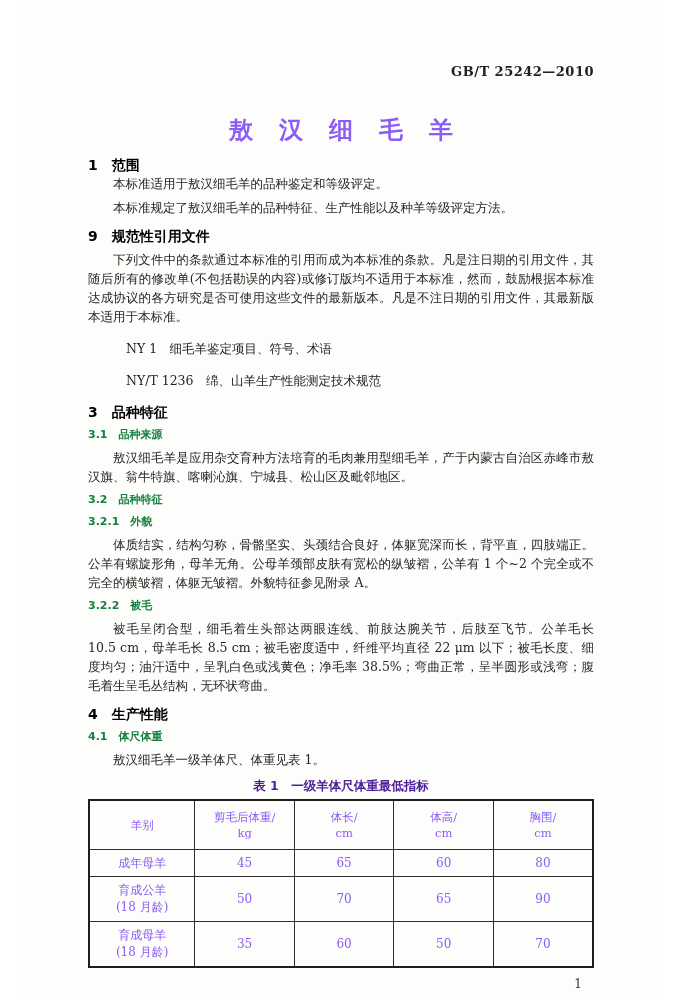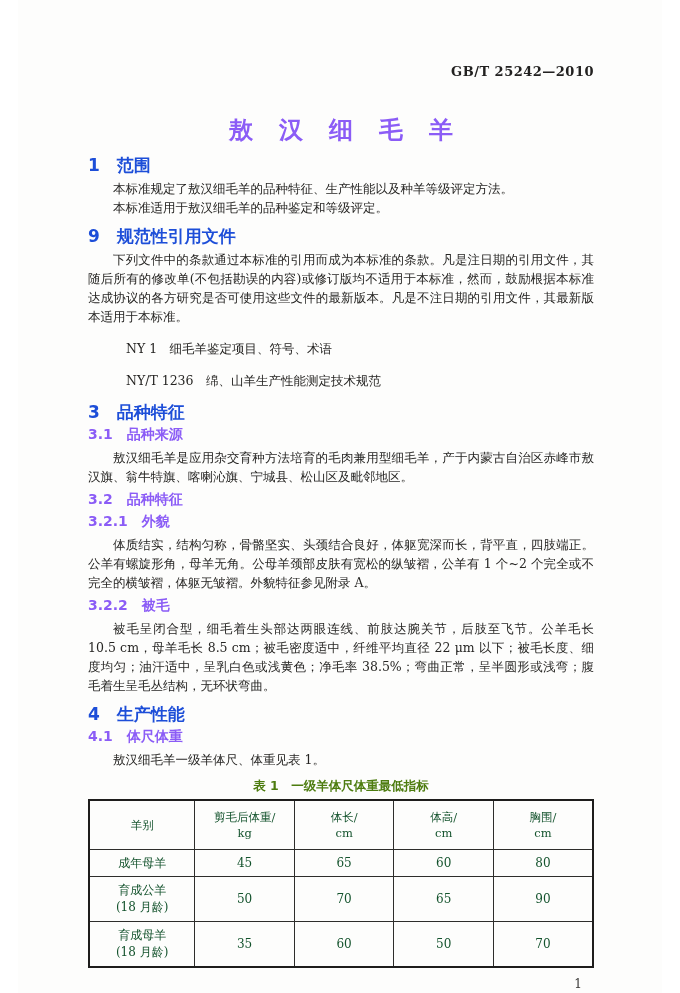--- a/index.html
+++ b/index.html
@@ -32,31 +32,31 @@
     text-align: center;
     font-size: 24px;
     font-weight: bold;
     line-height: 32px;
     letter-spacing: 26px;
     text-indent: 26px;
     color: #8b5cf6;
   }
   h2.sec {
     margin: 10px 0 0 0;
-    font-size: 17px;
+    font-size: 14px;
     font-weight: bold;
     line-height: 18px;
-    color: #1d4ed8;
+    color: #000000;
   }
   h3.sub {
     margin: 5px 0 0 0;
-    font-size: 14px;
+    font-size: 11px;
     font-weight: bold;
     line-height: 17px;
-    color: #8b5cf6;
+    color: #15803d;
   }
   p.body {
     margin: 5px 0 0 0;
     font-size: 12.5px;
     line-height: 19px;
     text-align: justify;
     text-indent: 2em;
     font-family: "DejaVu Serif", "Liberation Serif", serif;
     color: #262523;
   }
@@ -71,30 +71,30 @@
   }
   .mt-title-gap { margin-top: 40px; }
   .mt-sec-gap   { margin-top: 12px; }
   .mt-par-gap   { margin-top: 8px; }
   .caption {
     margin: 8px 0 0 0;
     text-align: center;
     font-size: 12.5px;
     font-weight: bold;
     line-height: 17px;
-    color: #4d7c0f;
+    color: #4c1d95;
   }
   table.t1 {
     margin-top: 5px;
     width: 100%;
     border-collapse: collapse;
     border: 2px solid #1e1d1c;
     font-size: 12px;
     font-family: "DejaVu Serif", "Liberation Serif", serif;
-    color: #14532d;
+    color: #8b5cf6;
     padding-left: 35px;
   }
   .t1 th, .t1 td {
     border: 1px solid #2e2d2b;
     text-align: center;
     vertical-align: middle;
     font-weight: normal;
     padding: 2px 4px;
   }
   .t1 thead th {
@@ -119,22 +119,22 @@
 </head>
 <body>
 
 <div class="page">
 
   <div class="doc-number">GB/T 25242—2010</div>
 
   <h1 class="doc-title">敖汉细毛羊</h1>
 
   <h2 class="sec mt-title-gap">1　范围</h2>
+  <p class="body cont">本标准适用于敖汉细毛羊的品种鉴定和等级评定。</p>
   <p class="body mt-par-gap">本标准规定了敖汉细毛羊的品种特征、生产性能以及种羊等级评定方法。</p>
-  <p class="body cont">本标准适用于敖汉细毛羊的品种鉴定和等级评定。</p>
 
   <h2 class="sec mt-sec-gap">9　规范性引用文件</h2>
   <p class="body mt-par-gap">下列文件中的条款通过本标准的引用而成为本标准的条款。凡是注日期的引用文件，其随后所有的修改单(不包括勘误的内容)或修订版均不适用于本标准，然而，鼓励根据本标准达成协议的各方研究是否可使用这些文件的最新版本。凡是不注日期的引用文件，其最新版本适用于本标准。</p>
   <p class="ref">NY 1　细毛羊鉴定项目、符号、术语</p>
   <p class="ref">NY/T 1236　绵、山羊生产性能测定技术规范</p>
 
   <h2 class="sec mt-sec-gap">3　品种特征</h2>
   <h3 class="sub mt-par-gap">3.1　品种来源</h3>
   <p class="body">敖汉细毛羊是应用杂交育种方法培育的毛肉兼用型细毛羊，产于内蒙古自治区赤峰市敖汉旗、翁牛特旗、喀喇沁旗、宁城县、松山区及毗邻地区。</p>
   <h3 class="sub mt-par-gap">3.2　品种特征</h3>

